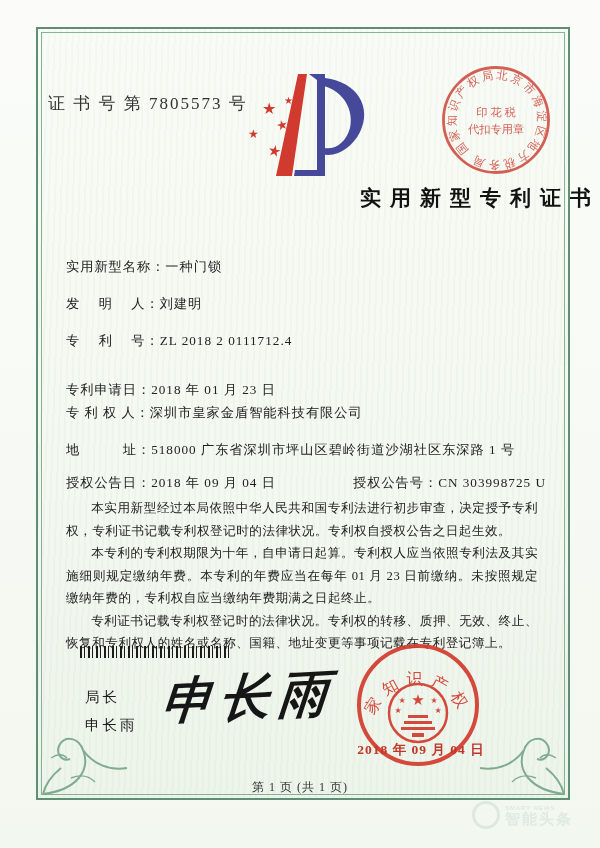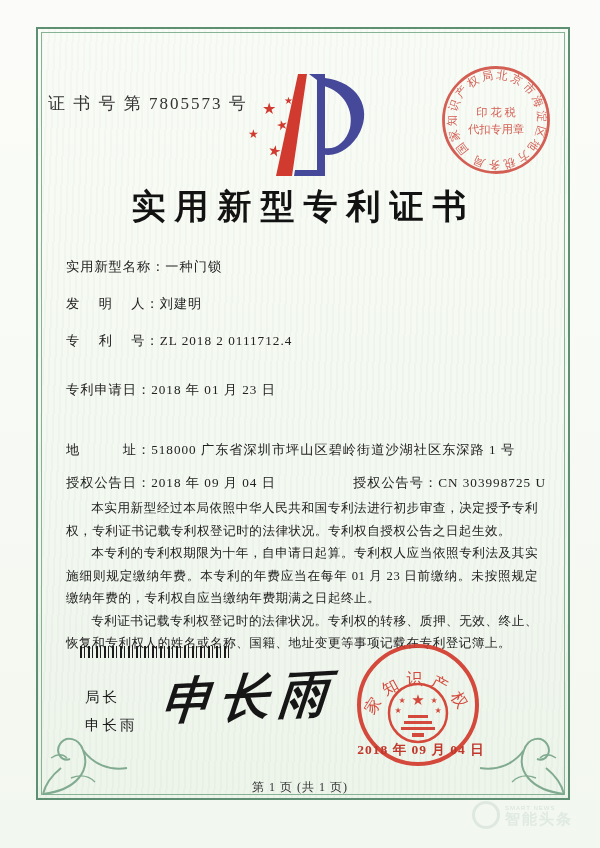--- a/index.html
+++ b/index.html
@@ -12,21 +12,21 @@
   .cert-bg{
     position:absolute;left:36px;top:27px;right:30px;bottom:48px;
     background:
       repeating-linear-gradient(92deg, rgba(125,170,140,0.05) 0 2px, rgba(255,255,255,0) 2px 6px),
       linear-gradient(180deg,#f9fcf6 0%,#f3f8f0 60%,#edf4ea 100%);
   }
   .frame-outer{position:absolute;left:36px;top:27px;right:30px;bottom:48px;border:2px solid #5f8f72;}
   .frame-inner{position:absolute;inset:3px;border:1px solid #86b295;}
   .abs{position:absolute;}
   .cert-no{left:48px;top:92px;font-size:17px;letter-spacing:2px;color:#333;}
-  .title{left:0;right:0;top:184px;text-align:center;font-size:34px;font-weight:600;letter-spacing:9px;color:#121212;margin-left:7px;}
+  .title{left:0;right:0;top:184px;text-align:right;font-size:21px;font-weight:600;letter-spacing:9px;color:#121212;margin-left:7px;}
   .field-row{left:66px;width:472px;font-size:13.2px;letter-spacing:1px;color:#222;}
   .field-label{color:#222;}
   .field-value{color:#222;}
   .pair2{position:absolute;left:287px;top:0;white-space:nowrap;}
   .paras{left:66px;top:497px;width:472px;font-size:12.6px;line-height:22.5px;text-align:justify;color:#222;}
   .paras p{margin:0;text-indent:2em;letter-spacing:0.5px;}
   .barcode{left:80px;top:646px;width:152px;height:12px;
     background:repeating-linear-gradient(90deg,#1b1b1b 0 2px,#ffffff00 2px 4px,#1b1b1b 4px 5px,#ffffff00 5px 8px);}
   .sig-title{left:85px;top:688px;font-size:14.5px;letter-spacing:3px;color:#1d1d1d;}
   .sig-name{left:85px;top:716px;font-size:14.5px;letter-spacing:3px;color:#1d1d1d;}
@@ -104,20 +104,23 @@
   </div>
   <div class="abs field-row" style="top:295px;">
     <span class="field-label">发　 明　 人：</span><span class="field-value">刘建明</span>
   </div>
   <div class="abs field-row" style="top:332px;">
     <span class="field-label">专　 利　 号：</span><span class="field-value">ZL 2018 2 0111712.4</span>
   </div>
   <div class="abs field-row" style="top:381px;">
     <span class="field-label">专利申请日：</span><span class="field-value">2018 年 01 月 23 日</span>
   </div>
+  <div class="abs field-row" style="top:404px;">
+    <span class="field-label">专 利 权 人：</span><span class="field-value">深圳市皇家金盾智能科技有限公司</span>
+  </div>
   <div class="abs field-row" style="top:441px;">
     <span class="field-label">地　　　址：</span><span class="field-value">518000 广东省深圳市坪山区碧岭街道沙湖社区东深路 1 号</span>
   </div>
   <div class="abs field-row" style="top:474px;">
     <span class="field-label">授权公告日：</span><span class="field-value">2018 年 09 月 04 日</span>
     <span class="pair2"><span>授权公告号：</span><span>CN 303998725 U</span></span>
   </div>
 
   <div class="abs paras">
     <p>本实用新型经过本局依照中华人民共和国专利法进行初步审查，决定授予专利权，专利证书记载专利权登记时的法律状况。专利权自授权公告之日起生效。</p>

